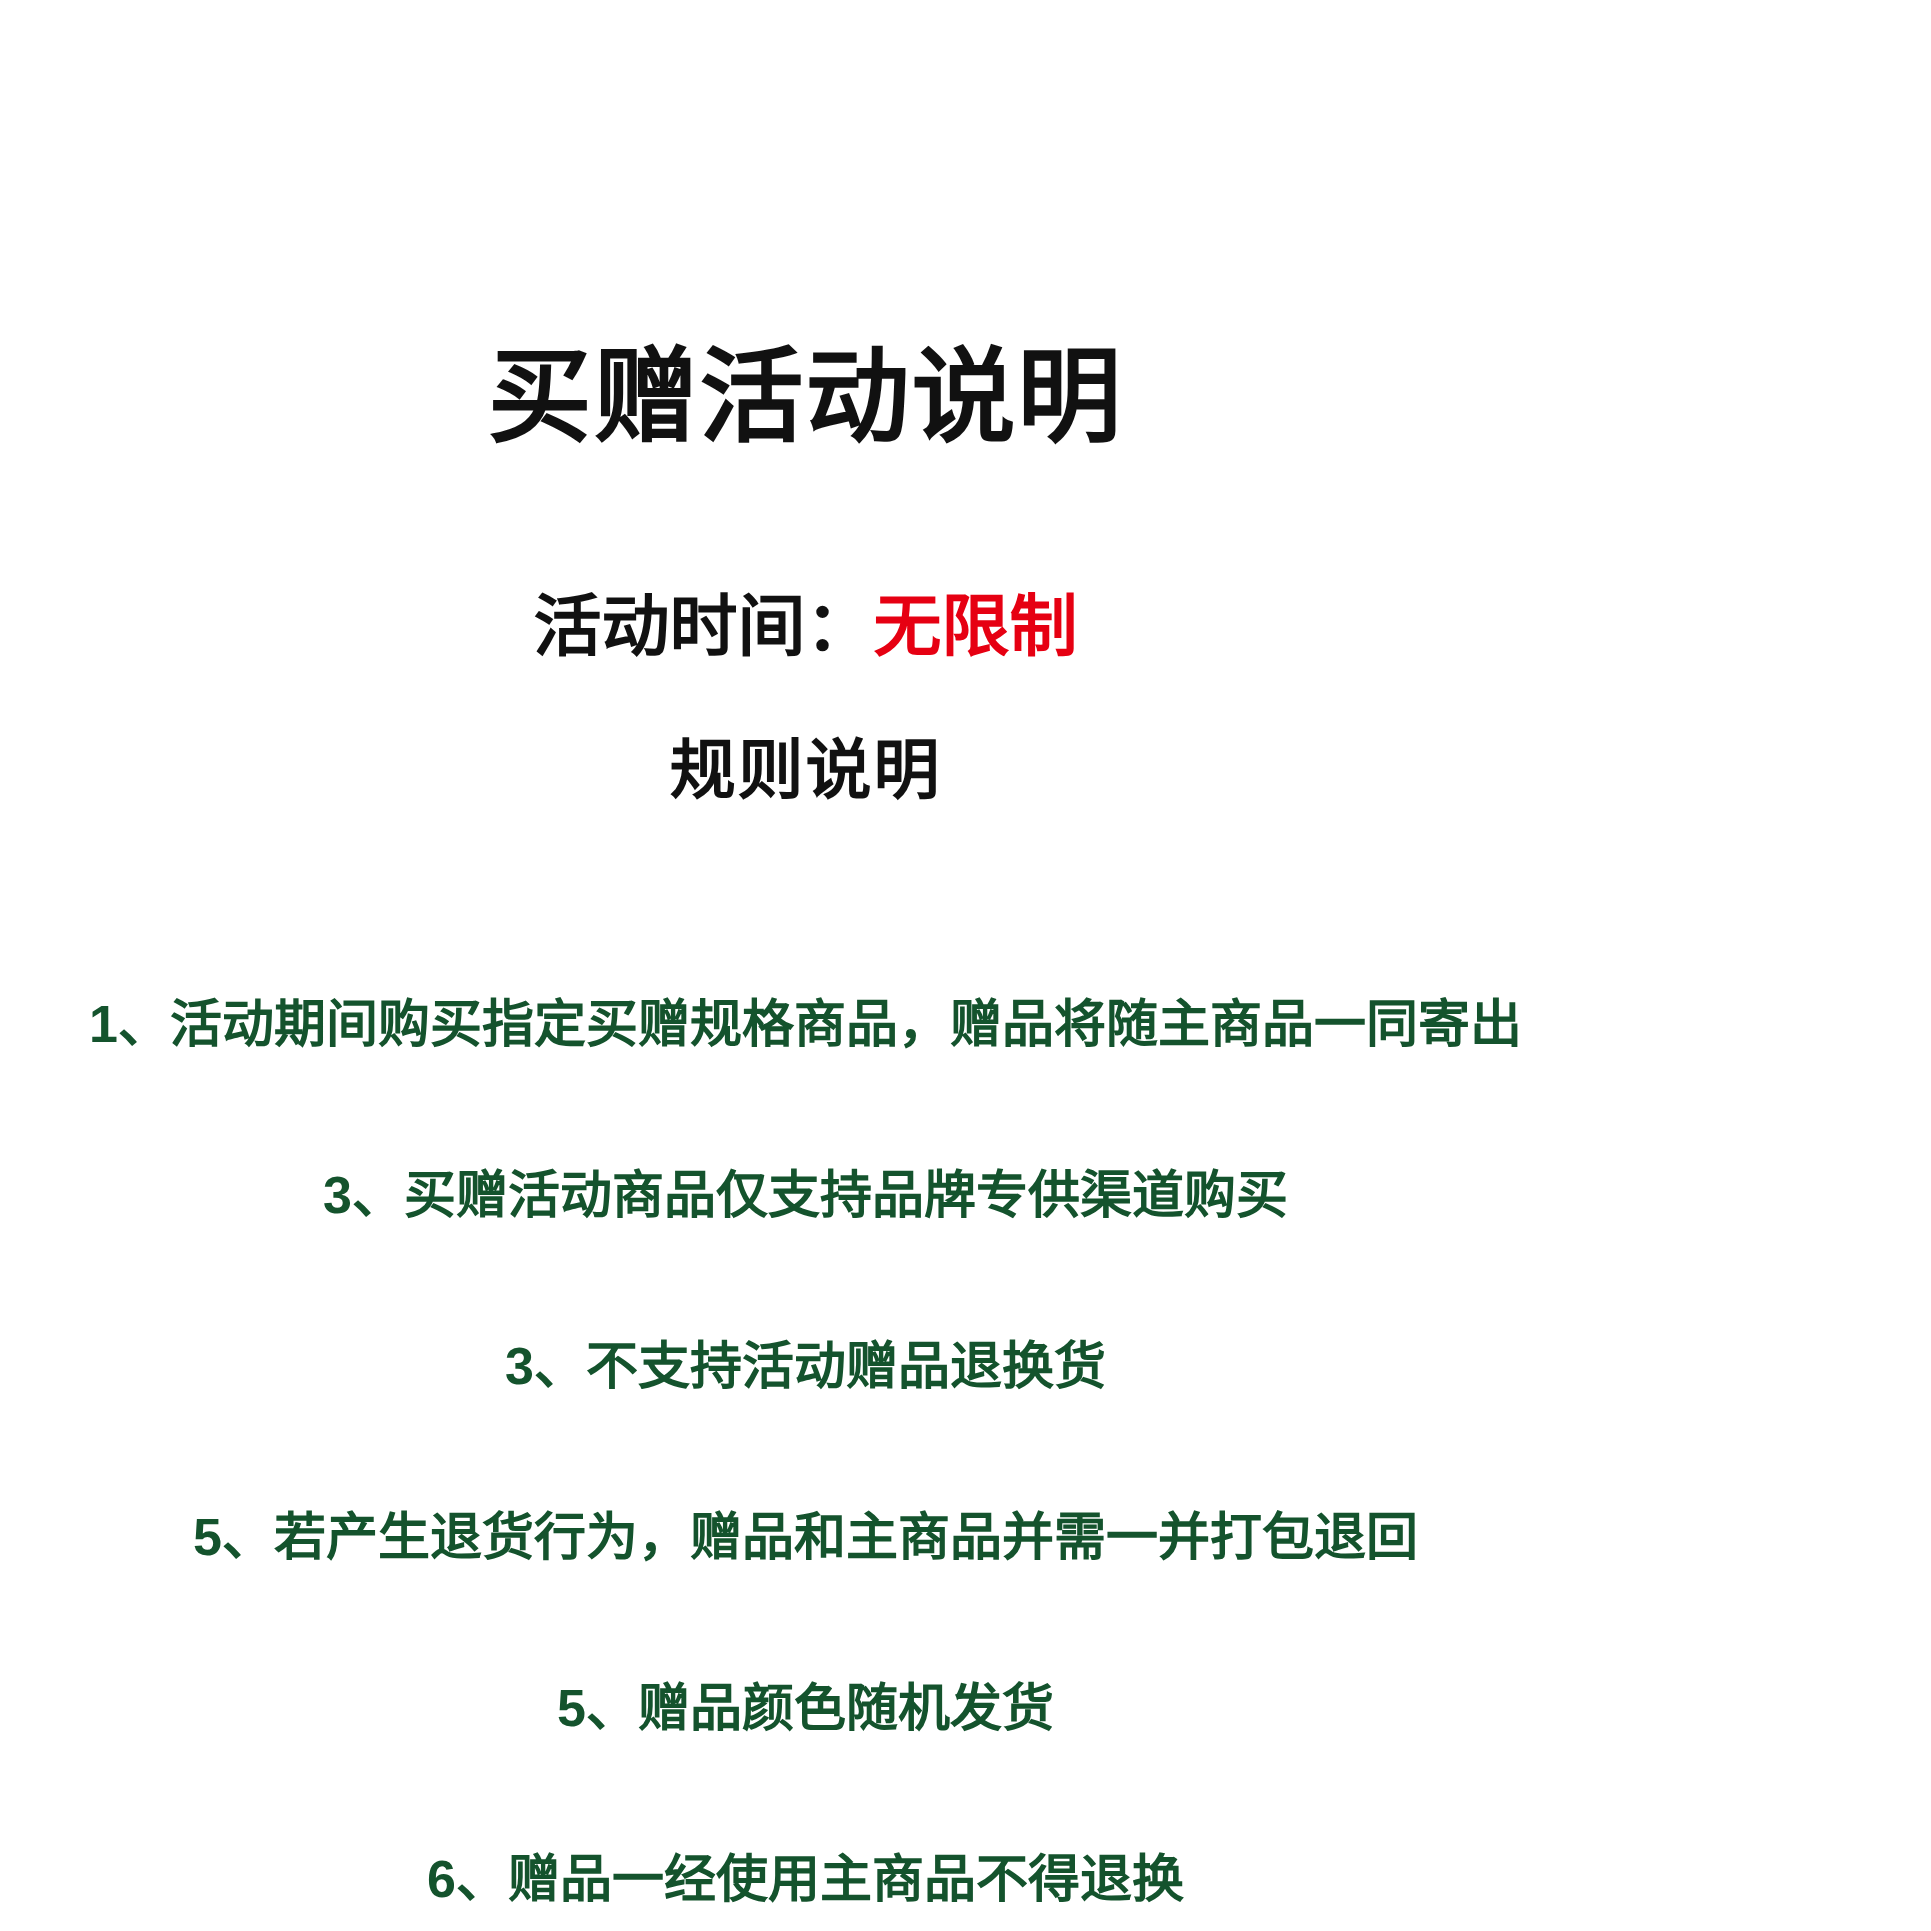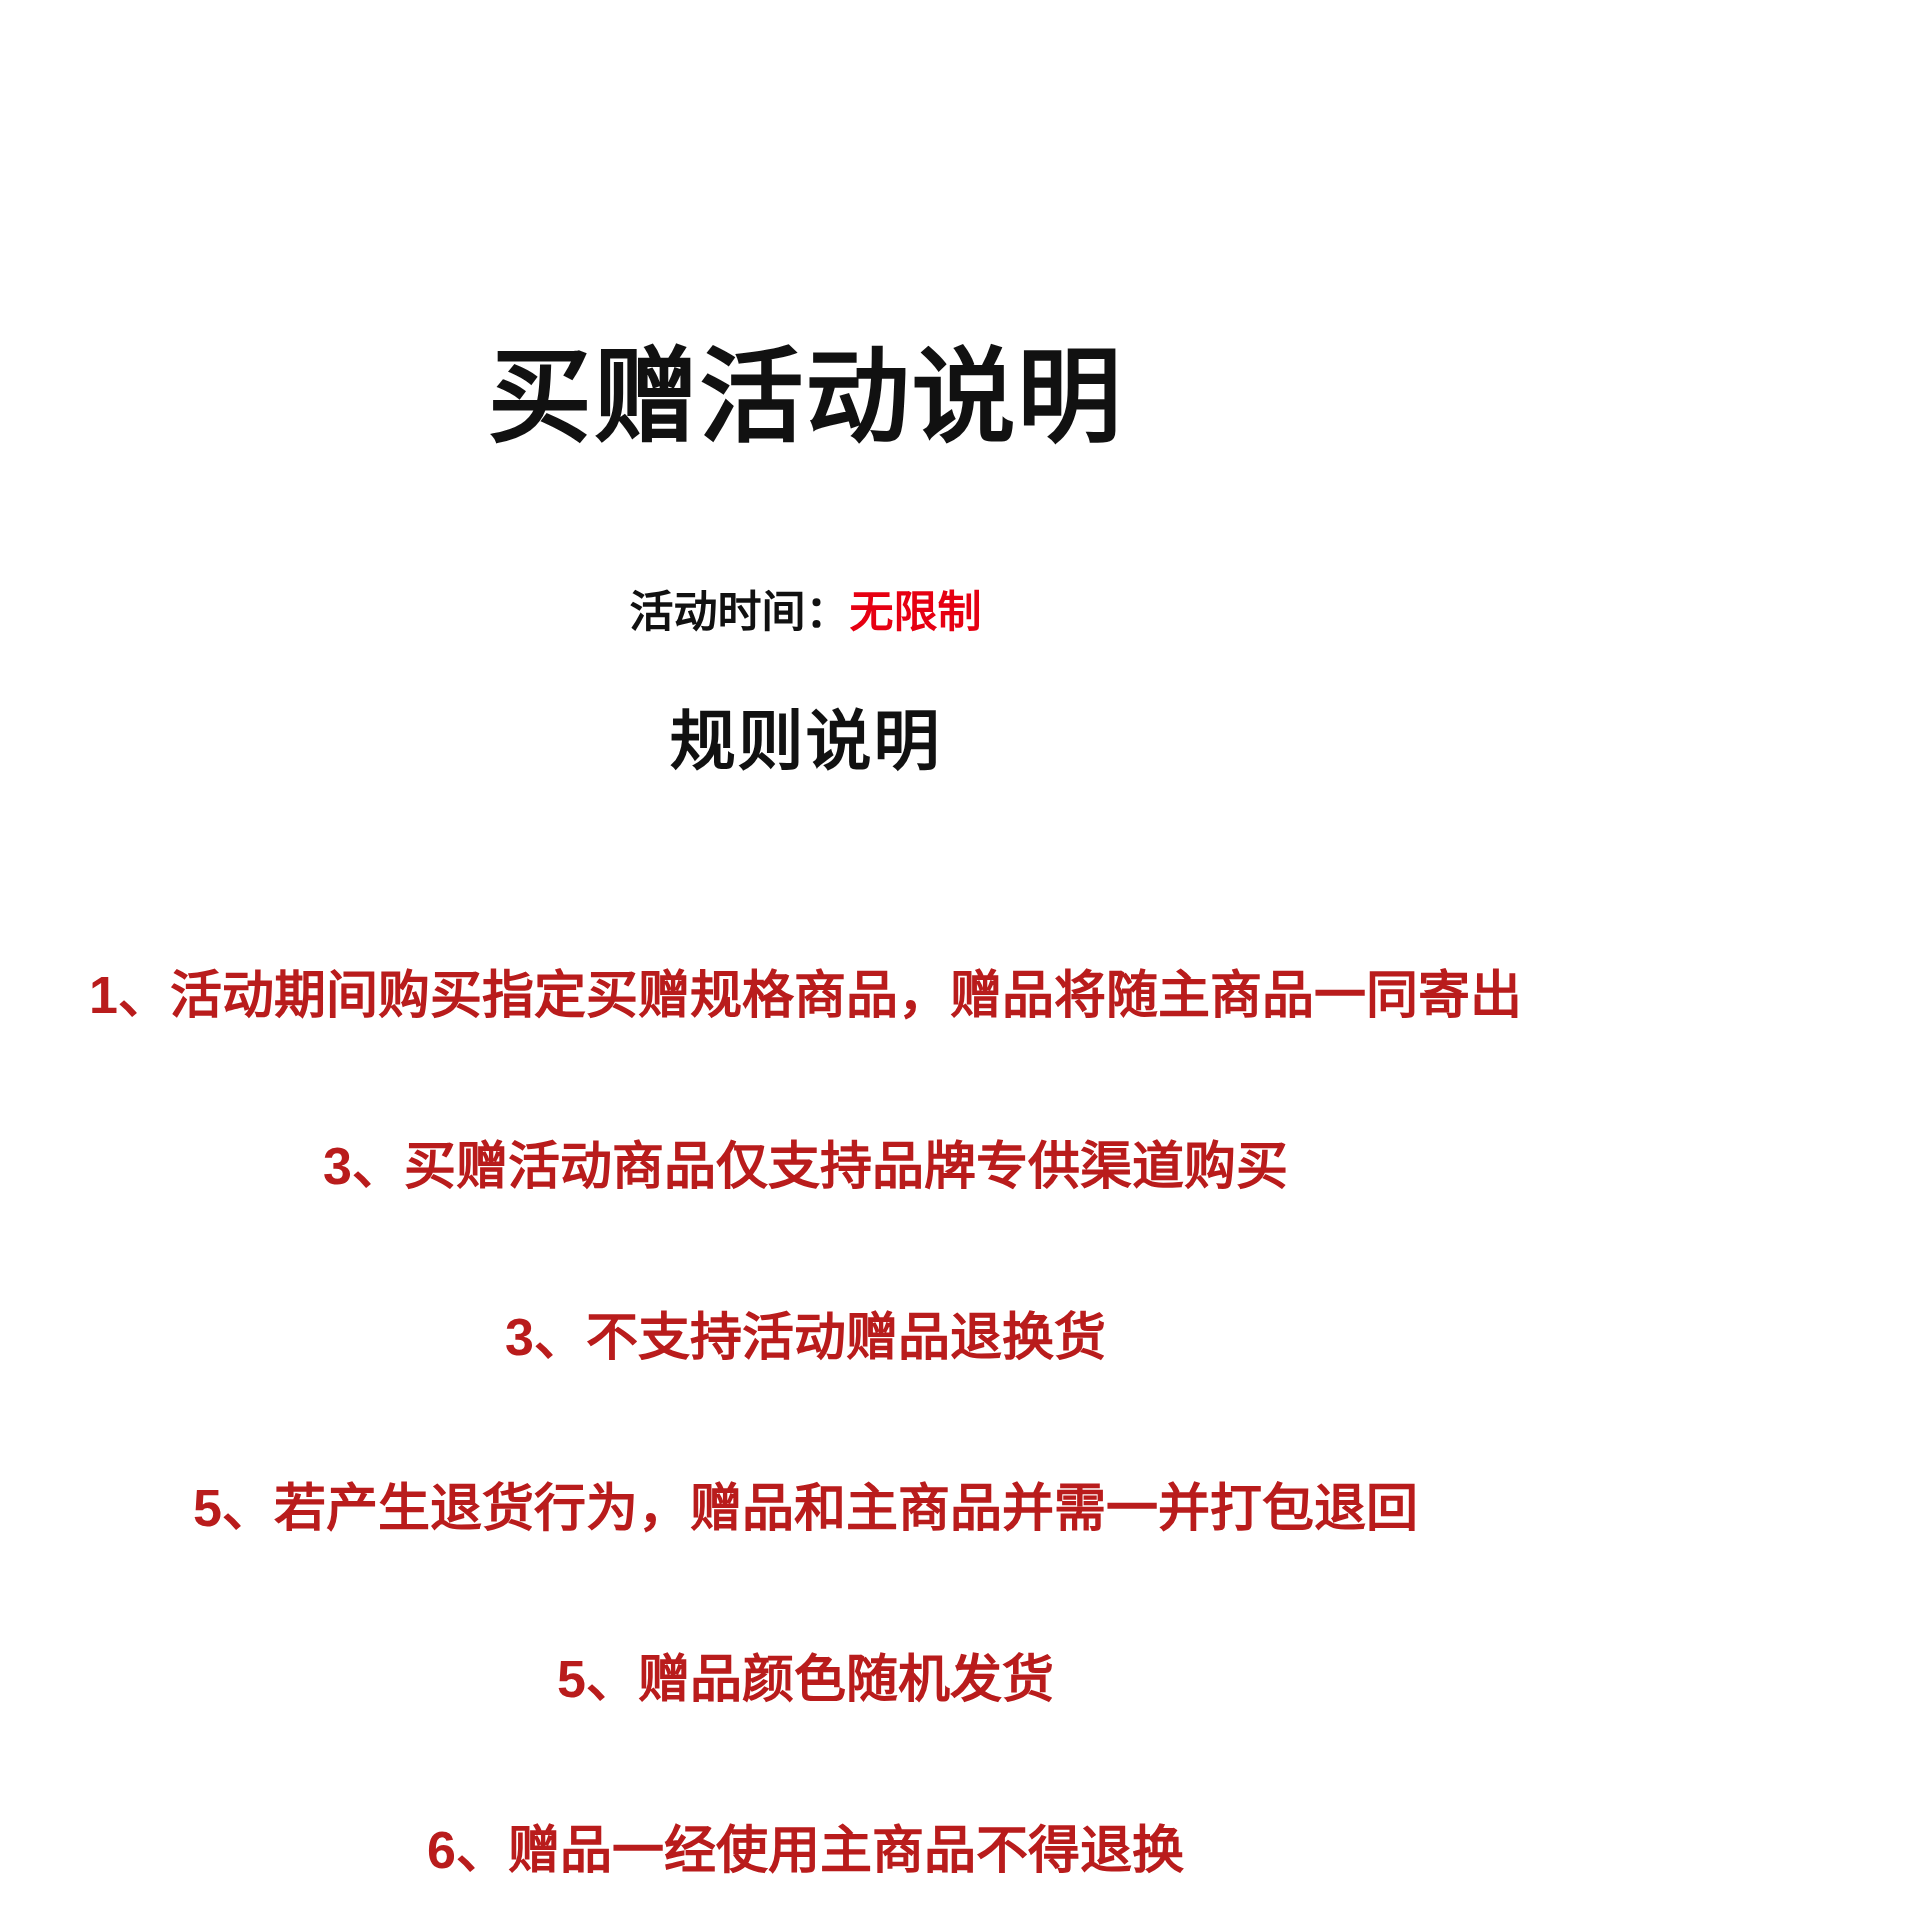--- a/index.html
+++ b/index.html
@@ -27,21 +27,21 @@
     margin-top: 340px;
     font-size: 104px;
     font-weight: 700;
     letter-spacing: 1.9px;
     line-height: 1.1;
     text-align: center;
     color: #111111;
   }
   .period-line {
     margin-top: 62px;
-    font-size: 44px;
+    font-size: 68px;
     font-weight: 700;
     text-align: center;
     line-height: 1.2;
     white-space: nowrap;
   }
   .period-label {
     color: #111111;
   }
   .period-value {
     color: #e60012;
@@ -60,21 +60,21 @@
     width: 100%;
     display: flex;
     flex-direction: column;
     align-items: center;
   }
   .rule-item {
     font-size: 52px;
     font-weight: 700;
     line-height: 1.25;
     text-align: center;
-    color: #b91c1c;
+    color: #14532d;
     margin-bottom: 54px;
     white-space: nowrap;
   }
   .rule-item:last-child {
     margin-bottom: 0;
   }
 </style>
 </head>
 <body>
 

